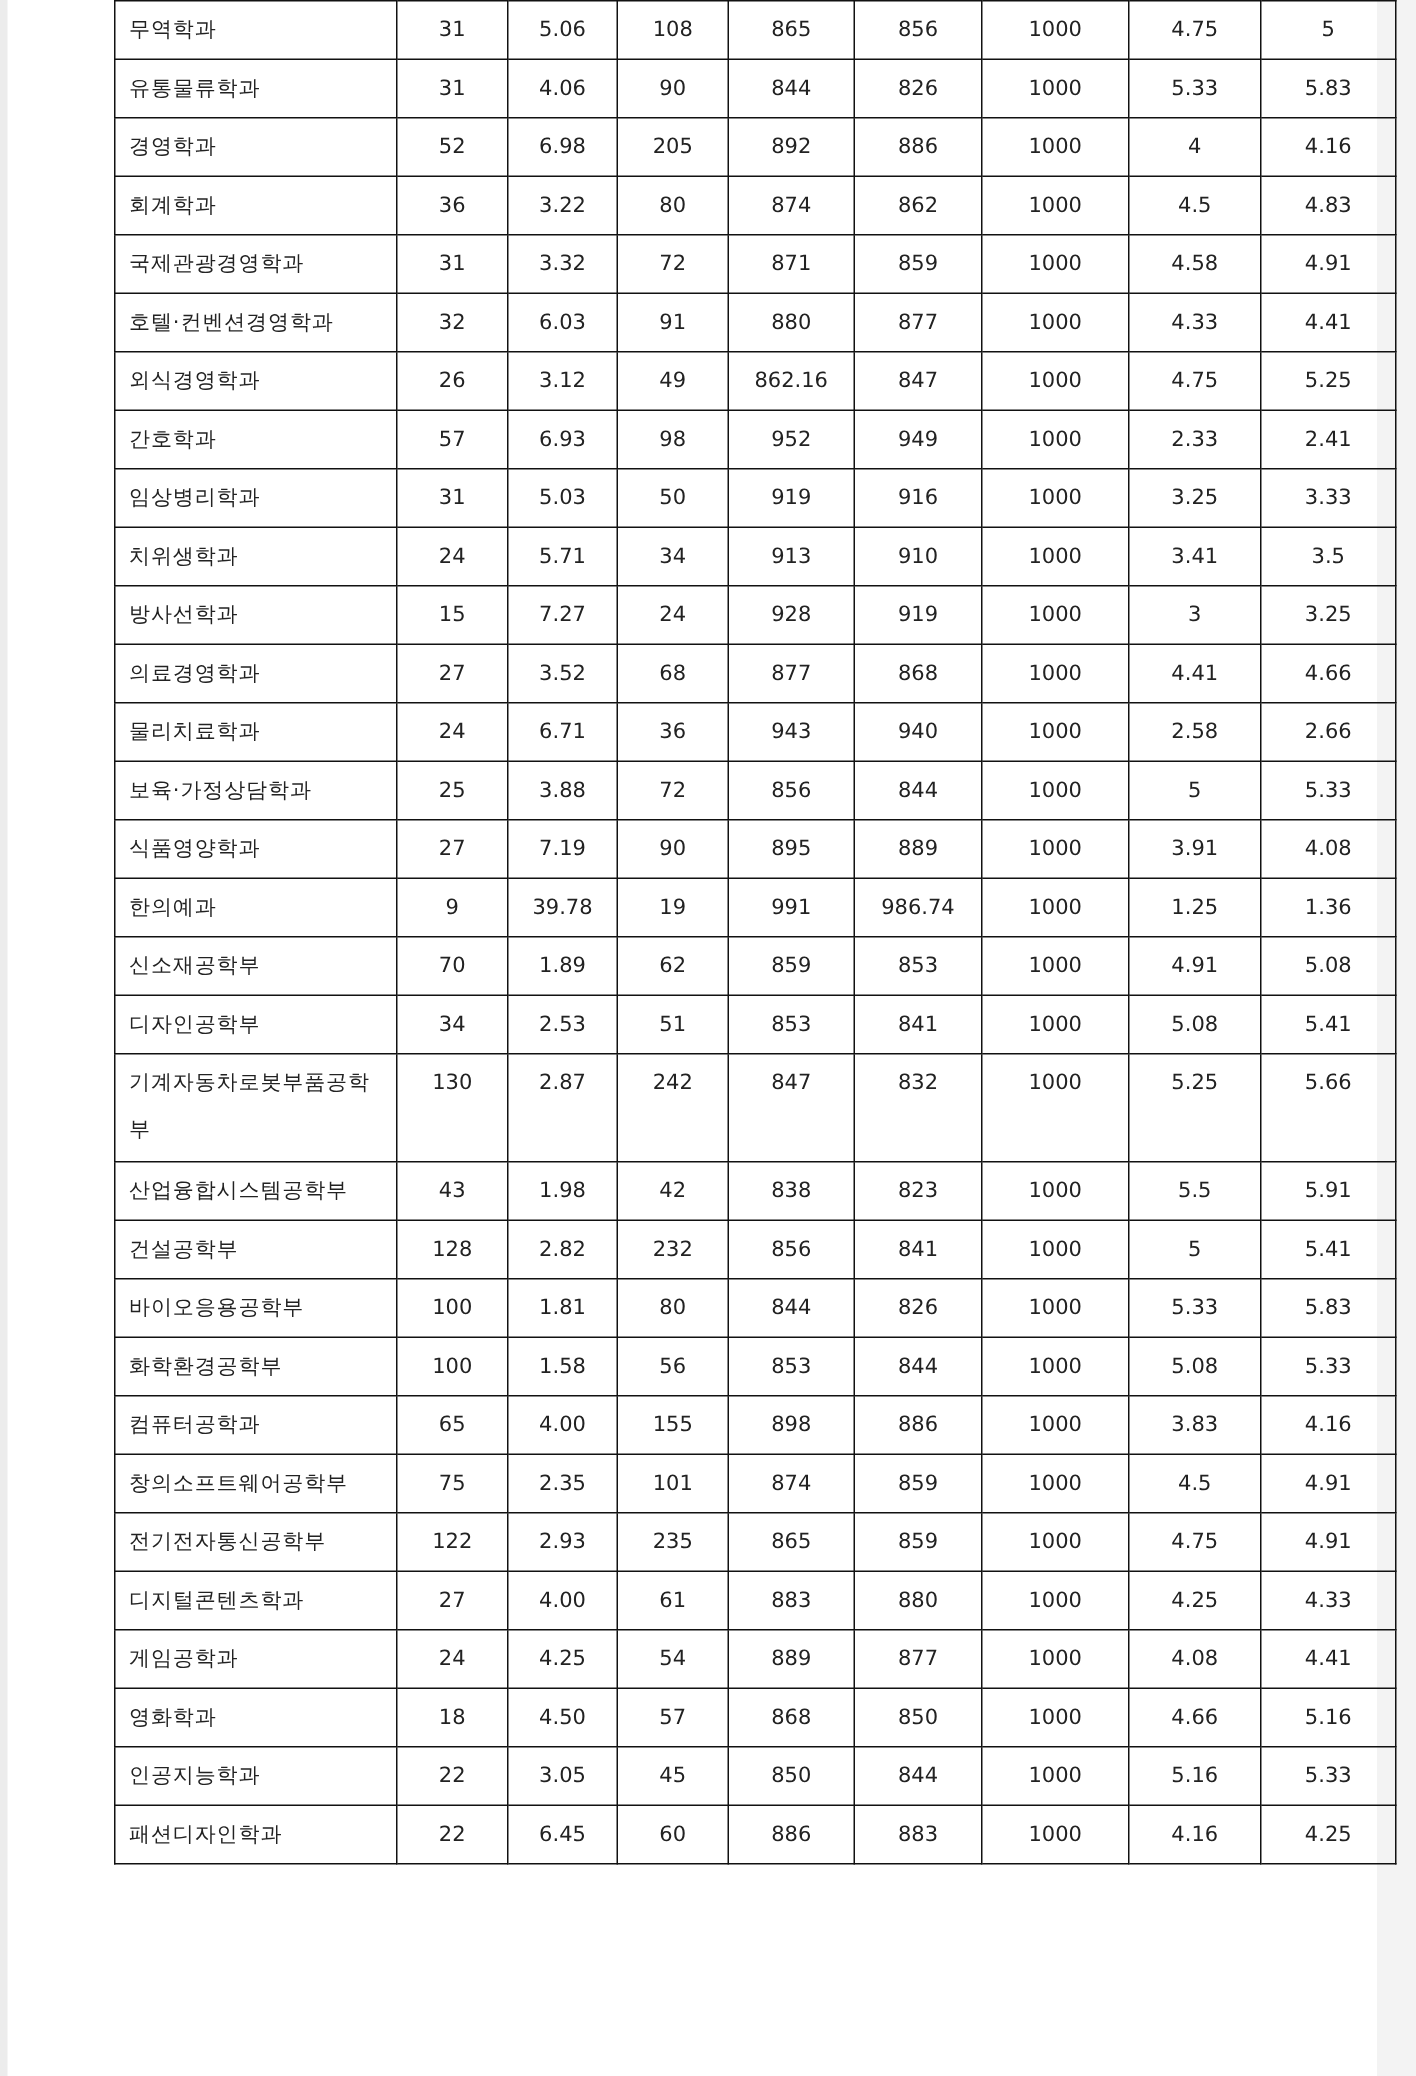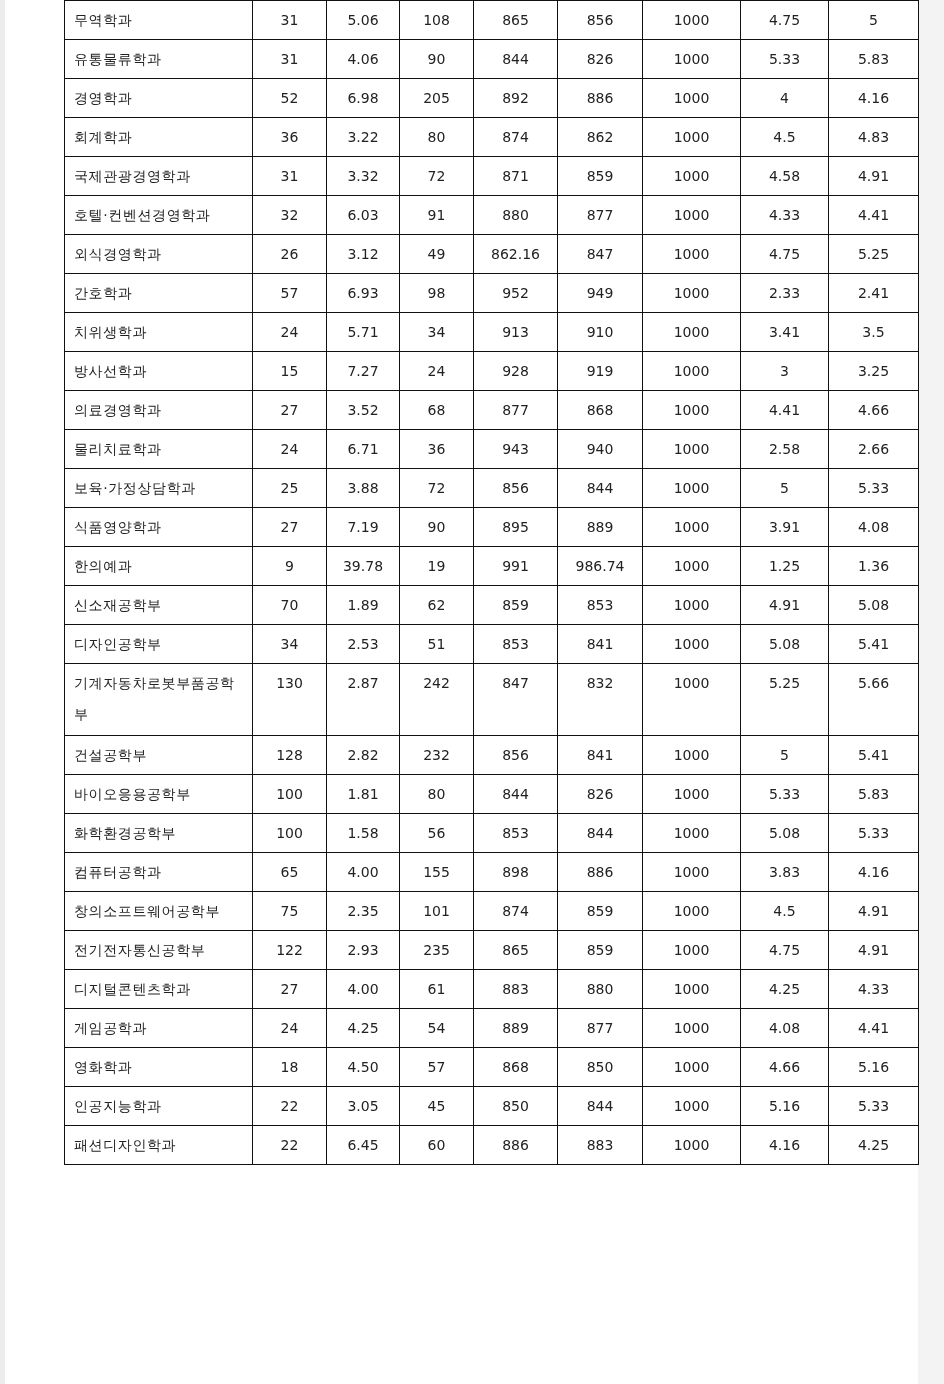--- a/index.html
+++ b/index.html
@@ -22,21 +22,21 @@
       background: #ececec;
     }
     .edge-right {
       position: absolute;
       right: 0; top: 0;
       width: 26px; height: 1384px;
       background: #f3f3f3;
     }
     .table-wrap {
       position: absolute;
-      left: 64px;
+      left: 76px;
       top: 0px;
       width: 854px;
     }
     table {
       border-collapse: collapse;
       width: 854px;
       table-layout: fixed;
       font-size: 14px;
     }
     td {
@@ -167,20 +167,31 @@
           <td>57</td>
           <td>6.93</td>
           <td>98</td>
           <td>952</td>
           <td>949</td>
           <td>1000</td>
           <td>2.33</td>
           <td>2.41</td>
         </tr>
         <tr>
+          <td class="name">임상병리학과</td>
+          <td>31</td>
+          <td>5.03</td>
+          <td>50</td>
+          <td>919</td>
+          <td>916</td>
+          <td>1000</td>
+          <td>3.25</td>
+          <td>3.33</td>
+        </tr>
+        <tr>
           <td class="name">치위생학과</td>
           <td>24</td>
           <td>5.71</td>
           <td>34</td>
           <td>913</td>
           <td>910</td>
           <td>1000</td>
           <td>3.41</td>
           <td>3.5</td>
         </tr>
@@ -277,20 +288,31 @@
           <td>130</td>
           <td>2.87</td>
           <td>242</td>
           <td>847</td>
           <td>832</td>
           <td>1000</td>
           <td>5.25</td>
           <td>5.66</td>
         </tr>
         <tr>
+          <td class="name">산업융합시스템공학부</td>
+          <td>43</td>
+          <td>1.98</td>
+          <td>42</td>
+          <td>838</td>
+          <td>823</td>
+          <td>1000</td>
+          <td>5.5</td>
+          <td>5.91</td>
+        </tr>
+        <tr>
           <td class="name">건설공학부</td>
           <td>128</td>
           <td>2.82</td>
           <td>232</td>
           <td>856</td>
           <td>841</td>
           <td>1000</td>
           <td>5</td>
           <td>5.41</td>
         </tr>

